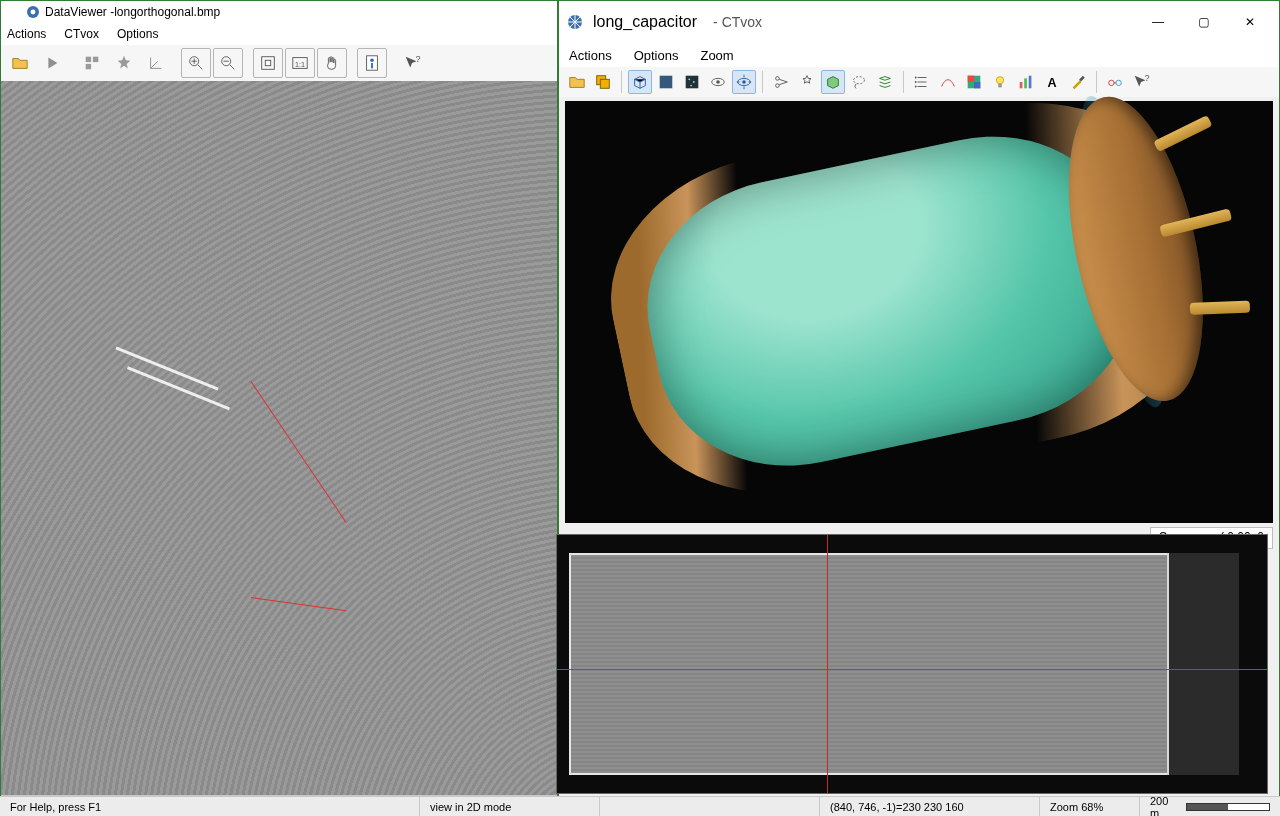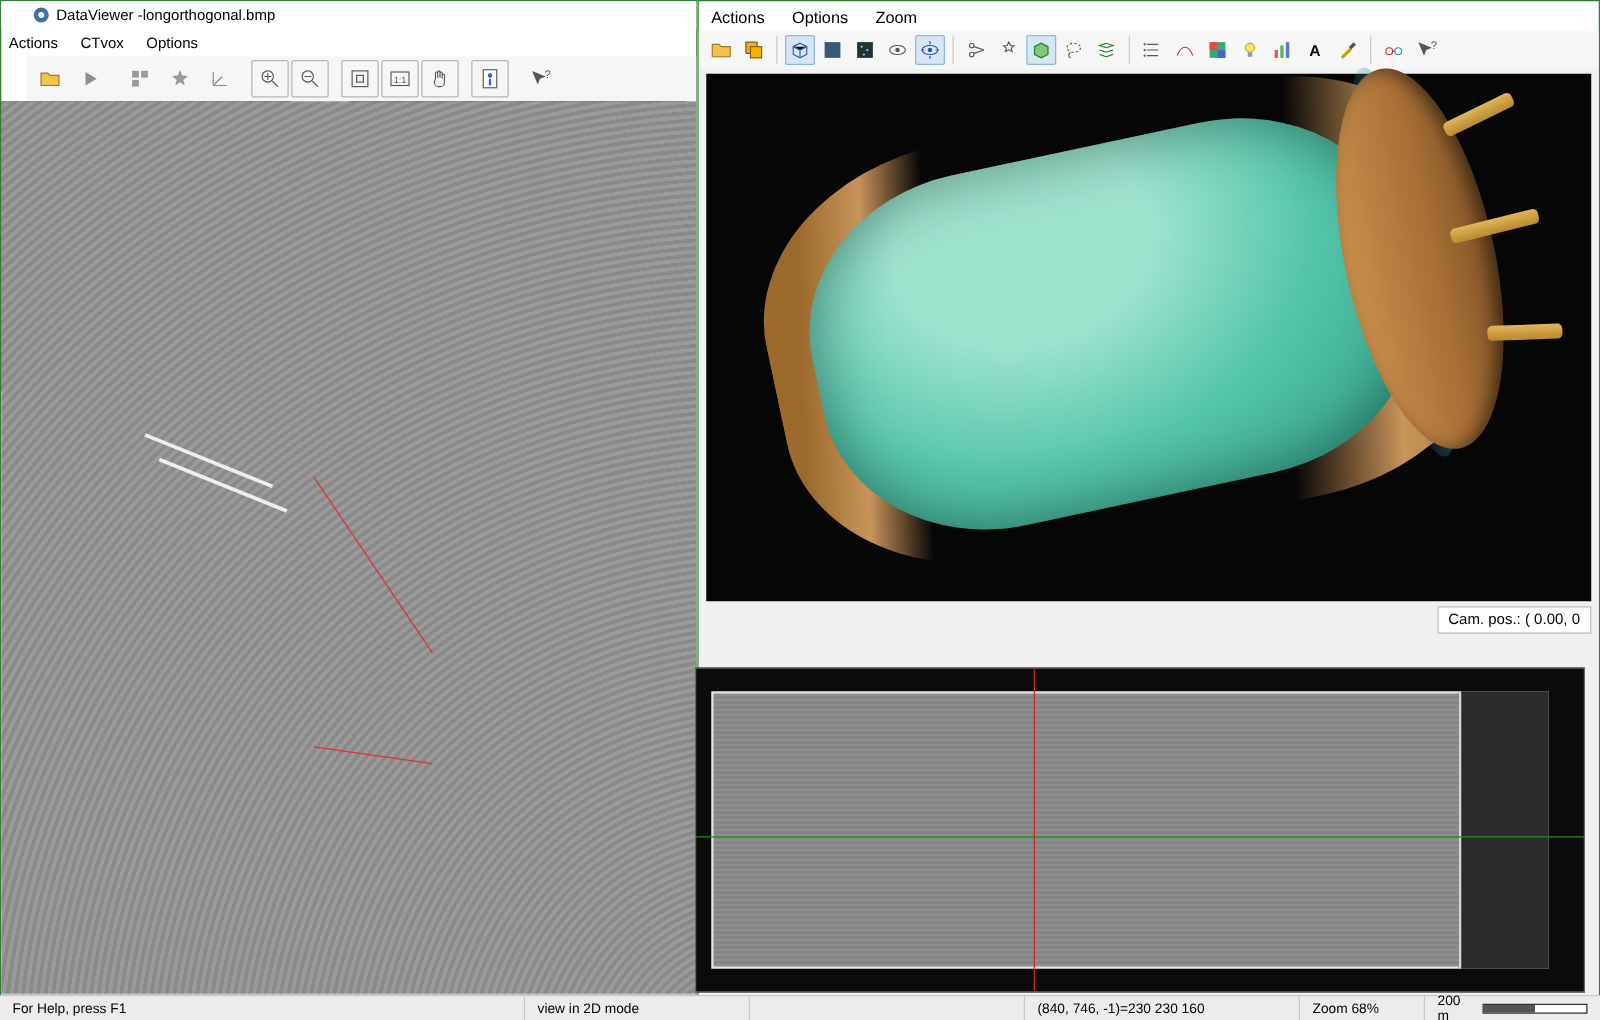--- a/index.html
+++ b/index.html
@@ -44,21 +44,20 @@
 }
 .dv-menubar span { cursor: default; }
 
 .dv-toolbar {
   height: 36px;
   display: flex;
   align-items: center;
   padding: 2px 4px;
   gap: 2px;
   background: #f6f6f6;
-  margin-left: 20px;
 }
 .toolbtn {
   width: 30px; height: 30px;
   border: 1px solid transparent;
   display: flex; align-items: center; justify-content: center;
   border-radius: 2px;
 }
 .toolbtn.boxed { border-color: #b5b5b5; }
 .toolbtn svg { width: 18px; height: 18px; }
 .sep { width: 6px; }
@@ -410,20 +409,37 @@
   </div>
 
   <div class="dv-status">
     <span class="cell">For Help, press F1</span>
     <span class="cell" style="margin-left:auto">view in 2D mode</span>
   </div>
 </div>
 
 <div class="ctvox">
 
+  <div class="cv-titlebar">
+    <div class="left">
+      <span class="mini-icon">
+        <svg viewBox="0 0 16 16">
+            <circle cx="8" cy="8" r="7" fill="#3a6fb0"></circle>
+            <path d="M8 1v14M1 8h14M3 3l10 10M13 3L3 13" stroke="#fff" stroke-width="1"></path>
+          </svg>
+      </span>
+      <span class="title">long_capacitor</span>
+      <span class="suffix">- CTvox</span>
+    </div>
+    <div class="winbtns">
+      <div class="winbtn">—</div>
+      <div class="winbtn">▢</div>
+      <div class="winbtn close">✕</div>
+    </div>
+  </div>
 
   <div class="cv-menubar">
     <span>Actions</span>
     <span>Options</span>
     <span>Zoom</span>
   </div>
 
   <div class="cv-toolbar">
     <div class="toolbtn">
         <svg viewBox="0 0 20 20">

